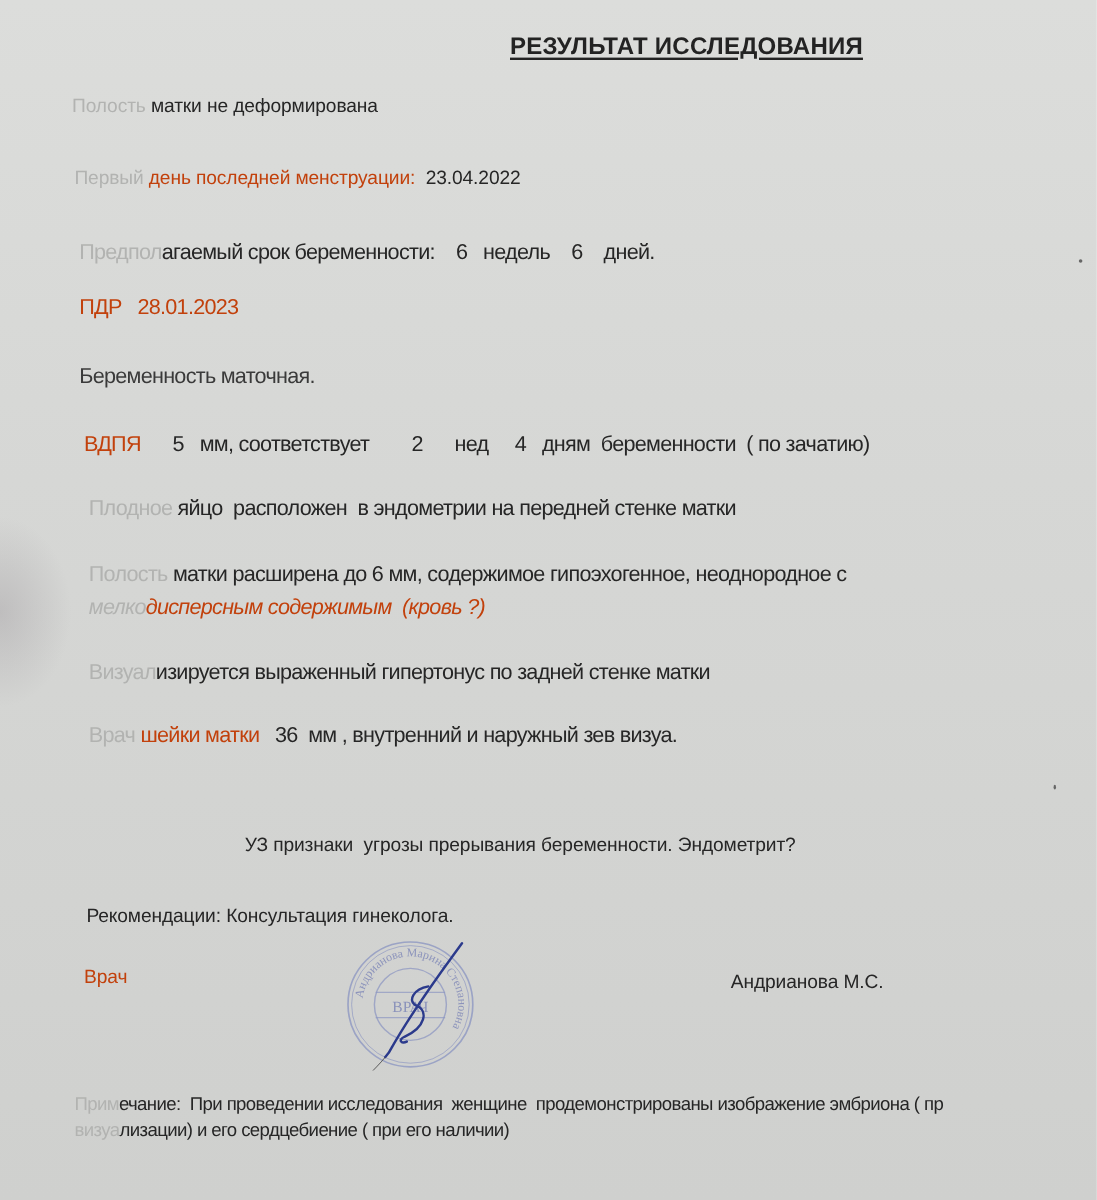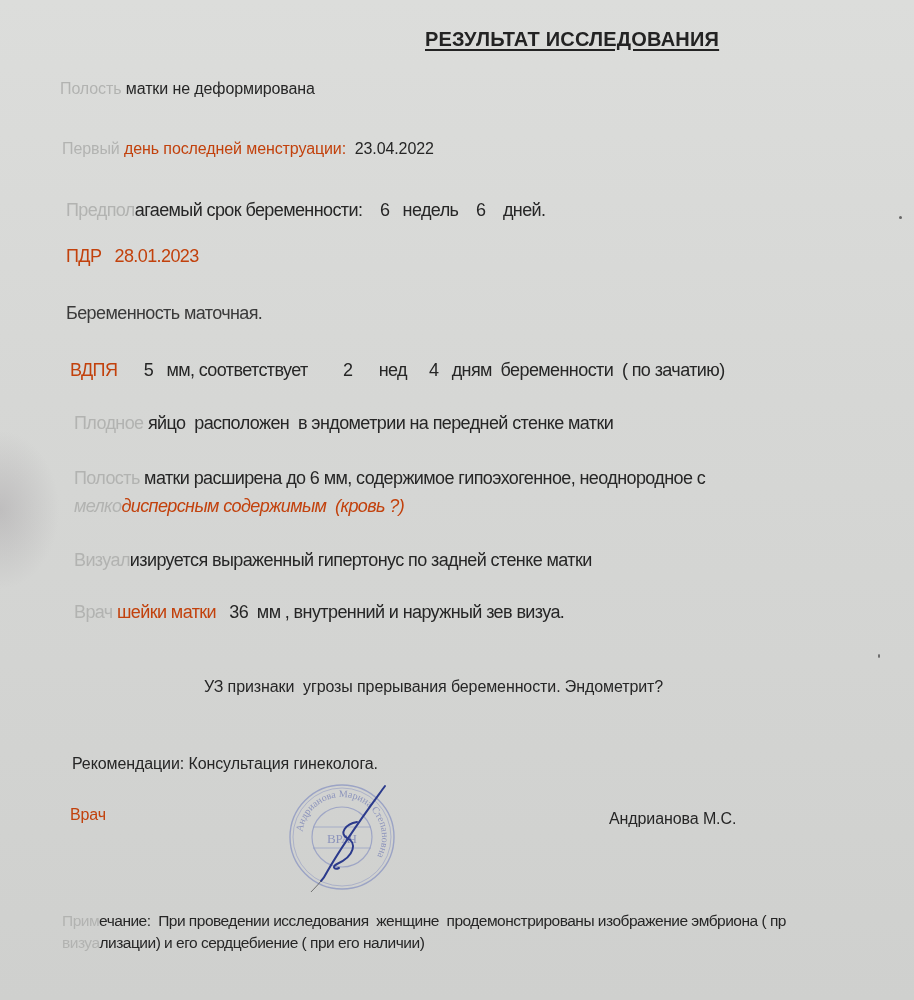--- a/index.html
+++ b/index.html
@@ -57,21 +57,21 @@
 
   <div class="line cond" style="left:74px;top:468px;"><span class="faded">Полость</span><span> матки расширена до 6 мм, содержимое гипоэхогенное, неоднородное с</span></div>
 
   <div class="line cond" style="left:74px;top:496px;font-style:italic;"><span class="faded">мелко</span><span class="semi">дисперсным содержимым  (кровь ?)</span></div>
 
   <div class="line cond" style="left:74px;top:550px;"><span class="faded">Визуал</span><span>изируется выраженный гипертонус по задней стенке матки</span></div>
 
   <div class="line cond" style="left:74px;top:602px;"><span class="faded">Врач</span><span class="semi"> шейки матки   </span><span>36</span><span>  мм , внутренний и наружный зев визуа.</span></div>
 
 
-  <div class="line" style="left:204px;top:678px;">УЗ признаки  угрозы прерывания беременности. Эндометрит?</div>
+  <div class="line" style="left:204px;top:696px;">УЗ признаки  угрозы прерывания беременности. Эндометрит?</div>
 
   <div class="line" style="left:72px;top:755px;">Рекомендации: Консультация гинеколога.</div>
 
   <div class="line semi" style="left:70px;top:806px;">Врач</div>
 
   <div class="line" style="left:609px;top:810px;">Андрианова М.С.</div>
 
   <svg class="stamp" viewBox="0 0 110 110" xmlns="http://www.w3.org/2000/svg">
     <defs>
       <path id="ring" d="M55,55 m-40,0 a40,40 0 1,1 80,0 a40,40 0 1,1 -80,0"></path>

